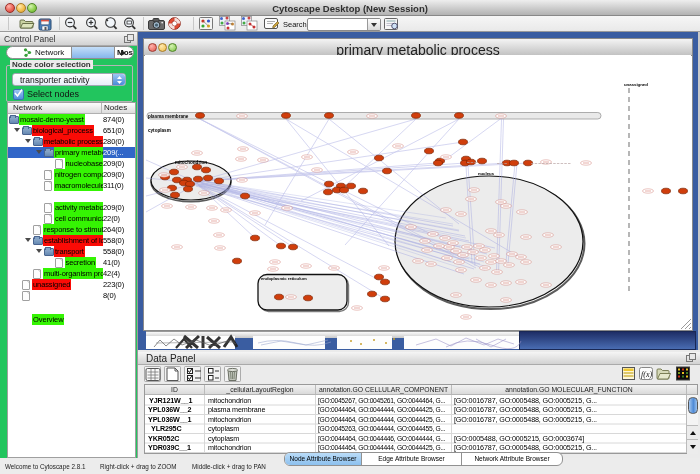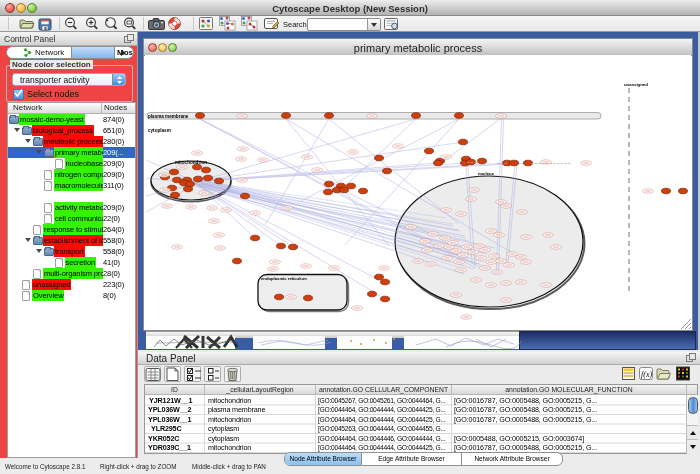--- a/index.html
+++ b/index.html
@@ -6,21 +6,21 @@
 body{width:700px;height:474px;position:relative;overflow:hidden;font-family:"Liberation Sans",sans-serif;background:#e6e6e6;}
 .abs{position:absolute;}
 
 #titlebar{left:0;top:0;width:700px;height:15px;background:linear-gradient(#eeeeee,#cccccc 55%,#b2b2b2);border-bottom:1px solid #888;}
 #titlebar .tl{top:3px;width:8px;height:8px;border-radius:50%;}
 #title-text{width:700px;top:2.5px;text-align:center;font-size:9.5px;font-weight:bold;color:#303030;}
 
 #toolbar{left:0;top:16px;width:700px;height:15px;background:linear-gradient(#f6f6f6,#e9e9e9);border-bottom:1px solid #9a9a9a;}
 .tsep{top:1px;width:1px;height:13px;background:#c8c8c8;}
 
-#cpanel{left:0;top:32px;width:137px;height:426px;background:#ef4444;border-right:1px solid #9c9c9c;}
+#cpanel{left:0;top:32px;width:137px;height:426px;background:#22c55e;border-right:1px solid #9c9c9c;}
 #cpanel-hdr{left:0;top:0;width:137px;height:13px;background:linear-gradient(#f5f5f5,#d2d2d2);border-bottom:1px solid #aaa;}
 #cpanel-hdr span{position:absolute;left:4px;top:1.5px;font-size:8.5px;color:#333;}
 
 #tabs{left:6px;top:14px;width:126px;height:11px;border:1px solid #8f8f8f;border-radius:7px;background:#fff;overflow:hidden;}
 #tab-mosaic{left:64px;top:0;width:42px;height:11px;background:linear-gradient(#c4def8,#85b6ec);border-left:1px solid #8f8f8f;border-right:1px solid #8f8f8f;}
 #tabs .lbl{position:absolute;top:1px;font-size:8px;color:#111;}
 
 #grp{left:6px;top:33px;width:125px;height:35px;border:1px solid #b5b5b5;border-radius:2px;}
 #grp-lbl{left:10px;top:28px;font-size:8px;font-weight:bold;color:#333;background:#ebebeb;padding:0 2px;}
 #combo{left:12px;top:41px;width:112px;height:11px;background:linear-gradient(#fff,#e8eef8);border:1px solid #9fa7b2;border-radius:3px;}
@@ -42,21 +42,21 @@
 .trow .tlab{position:absolute;top:0px;color:#000;padding:0 1px;line-height:11px;height:11px;}
 .trow .tval{position:absolute;left:95px;top:0;color:#000;line-height:11px;}
 .bgG{background:#35f403;}
 .bgR{background:#fb0b06;}
 
 #desktop{left:138px;top:32px;width:562px;height:318px;background:#3a5da1;overflow:hidden;}
 
 #iwin{left:5px;top:6px;width:550px;height:293px;background:#fff;border:1px solid #8a8a8a;box-sizing:border-box;}
 #iwin-tbar{left:0;top:0;width:548px;height:16px;background:linear-gradient(#f4f4f4,#c2c2c2);border-bottom:1px solid #888;}
 #iwin-tbar .tl{top:4px;width:7px;height:7px;border-radius:50%;}
-#iwin-title{width:548px;top:3px;text-align:center;font-size:11px;color:#222;}
+#iwin-title{width:548px;top:3px;text-align:center;font-size:14px;color:#222;}
 
 #dpanel{left:138px;top:350px;width:562px;height:108px;background:#ebebeb;}
 #dpanel-hdr{left:0;top:2px;width:562px;height:12px;background:linear-gradient(#f5f5f5,#d2d2d2);border-bottom:1px solid #aaa;}
 #dpanel-hdr span{position:absolute;left:8px;top:1px;font-size:10px;color:#222;}
 #dtable{left:6px;top:34px;width:552px;height:68px;background:#fff;border:1px solid #999;}
 #dtable-hdr{left:0;top:0;width:552px;height:9px;background:linear-gradient(#f2f2f2,#dadada);border-bottom:1px solid #b5b5b5;font-size:6.8px;color:#222;}
 #dtable-hdr div{position:absolute;top:0;text-align:center;border-right:1px solid #bbb;height:9px;line-height:9px;overflow:hidden;}
 .drow{position:absolute;font-size:7.2px;letter-spacing:-0.15px;color:#000;white-space:nowrap;height:9.5px;line-height:9.5px;}
 .dcol1{font-weight:bold;}
 .dgo{font-size:6.7px;letter-spacing:-0.28px;}
@@ -298,30 +298,30 @@
         <span class="tval" style="">558(0)</span>
       </div>
     <div class="trow" style="top:153.5px;">
         <span class="file" style="left:46.5px"></span>
         <span class="tlab bgG" style="left:56.5px;max-width:36px;overflow:hidden;">secretion</span>
         <span class="tval" style="">41(0)</span>
       </div>
     <div class="trow" style="top:164.5px;">
         <span class="file" style="left:25.0px"></span>
         <span class="tlab bgG" style="left:35.0px;max-width:58px;overflow:hidden;">multi-organism pro</span>
-        <span class="tval" style="">28(0)</span>
+        <span class="tval" style="">42(4)</span>
       </div>
     <div class="trow" style="top:175.5px;">
         <span class="file" style="left:14.0px"></span>
         <span class="tlab bgR" style="left:24.0px;max-width:69px;overflow:hidden;">unassigned</span>
         <span class="tval" style="">223(0)</span>
       </div>
     <div class="trow" style="top:186.5px;">
         <span class="file" style="left:14.0px"></span>
-        <span class="tlab bgG" style="left:24.0px;max-width:69px;overflow:hidden;">Overview</span>
+        <span class="tlab bgG" style="left:24.0px;max-width:69px;overflow:hidden;margin-top:24px;">Overview</span>
         <span class="tval" style="">8(0)</span>
       </div>
   </div>
 </div>
 
 <div id="desktop" class="abs">
   <div class="abs" style="right:0;top:0;width:2px;height:318px;background:#c9c9c9;"></div>
 
   <div class="abs" style="left:8px;top:299px;width:374px;height:6px;background:linear-gradient(#fafafa,#c8c8c8);border-top:1px solid #999;"></div>
   <div class="abs" style="left:8px;top:304px;width:89px;height:13px;background:#fff;"></div>

